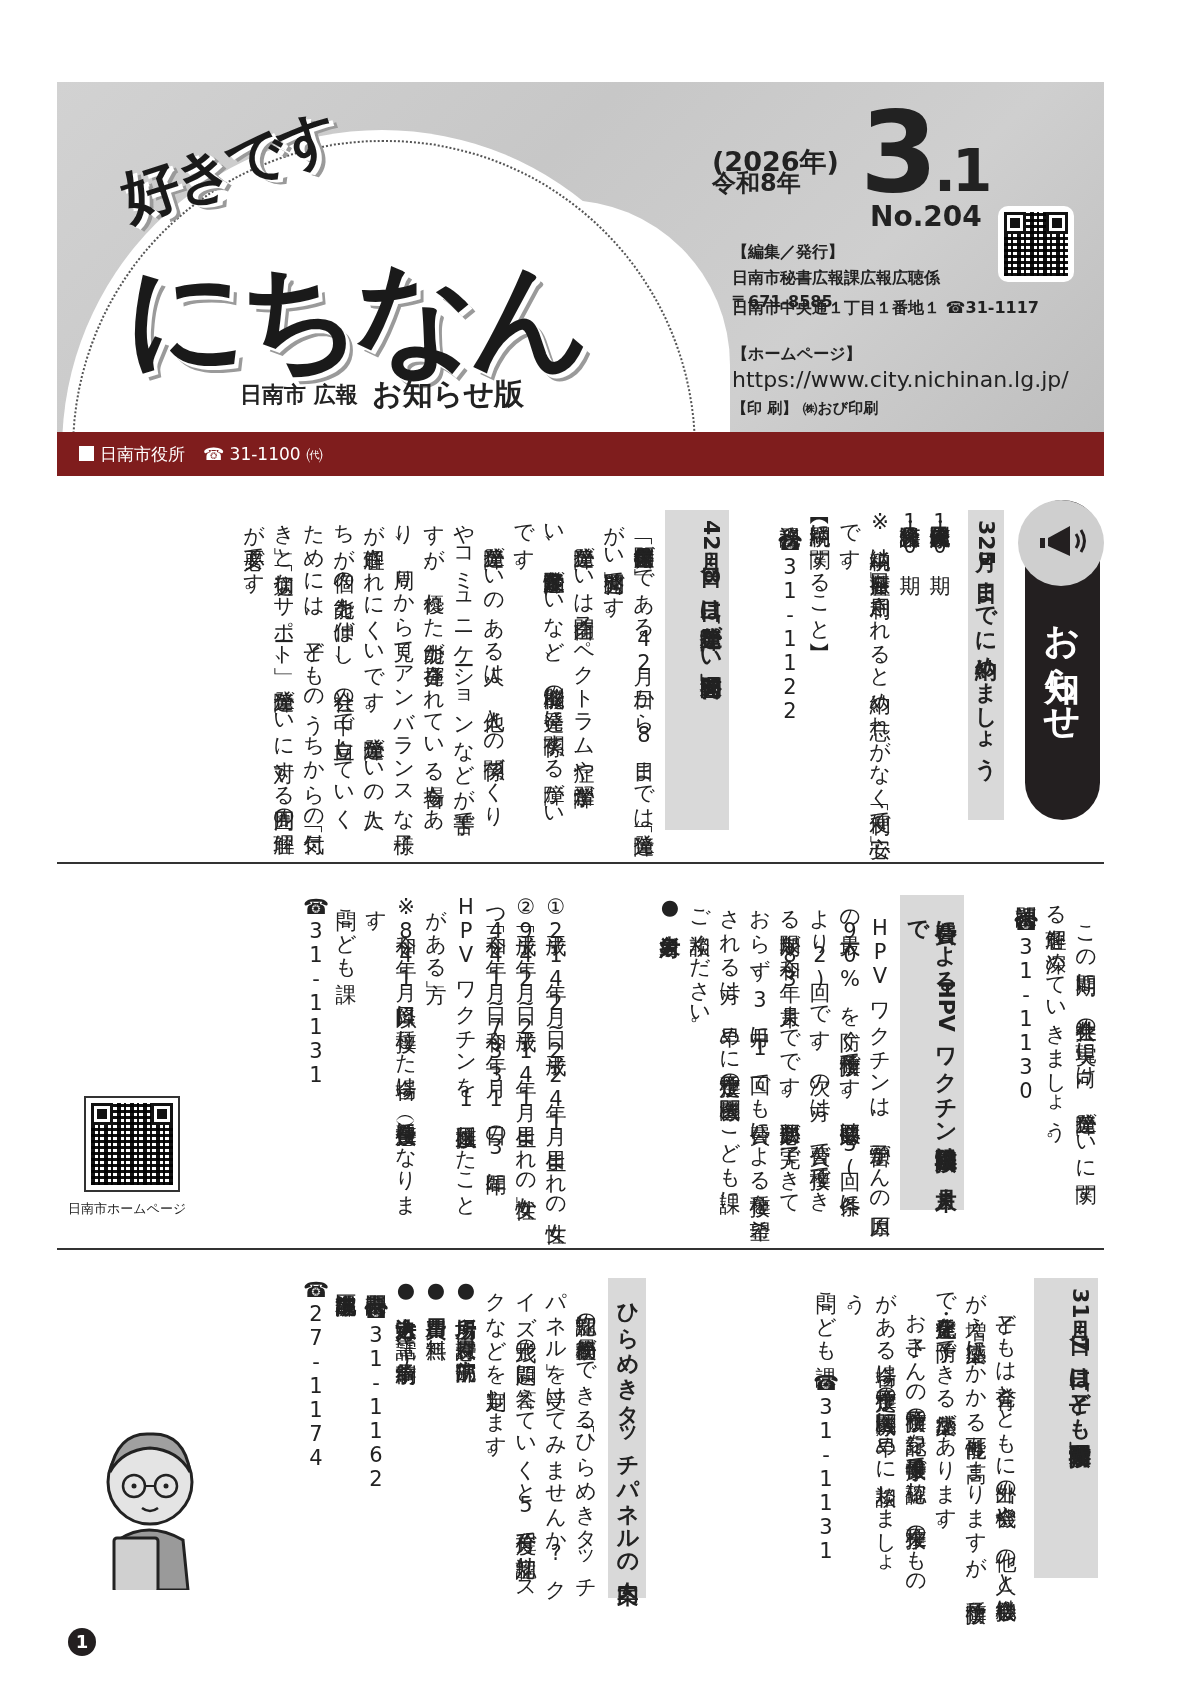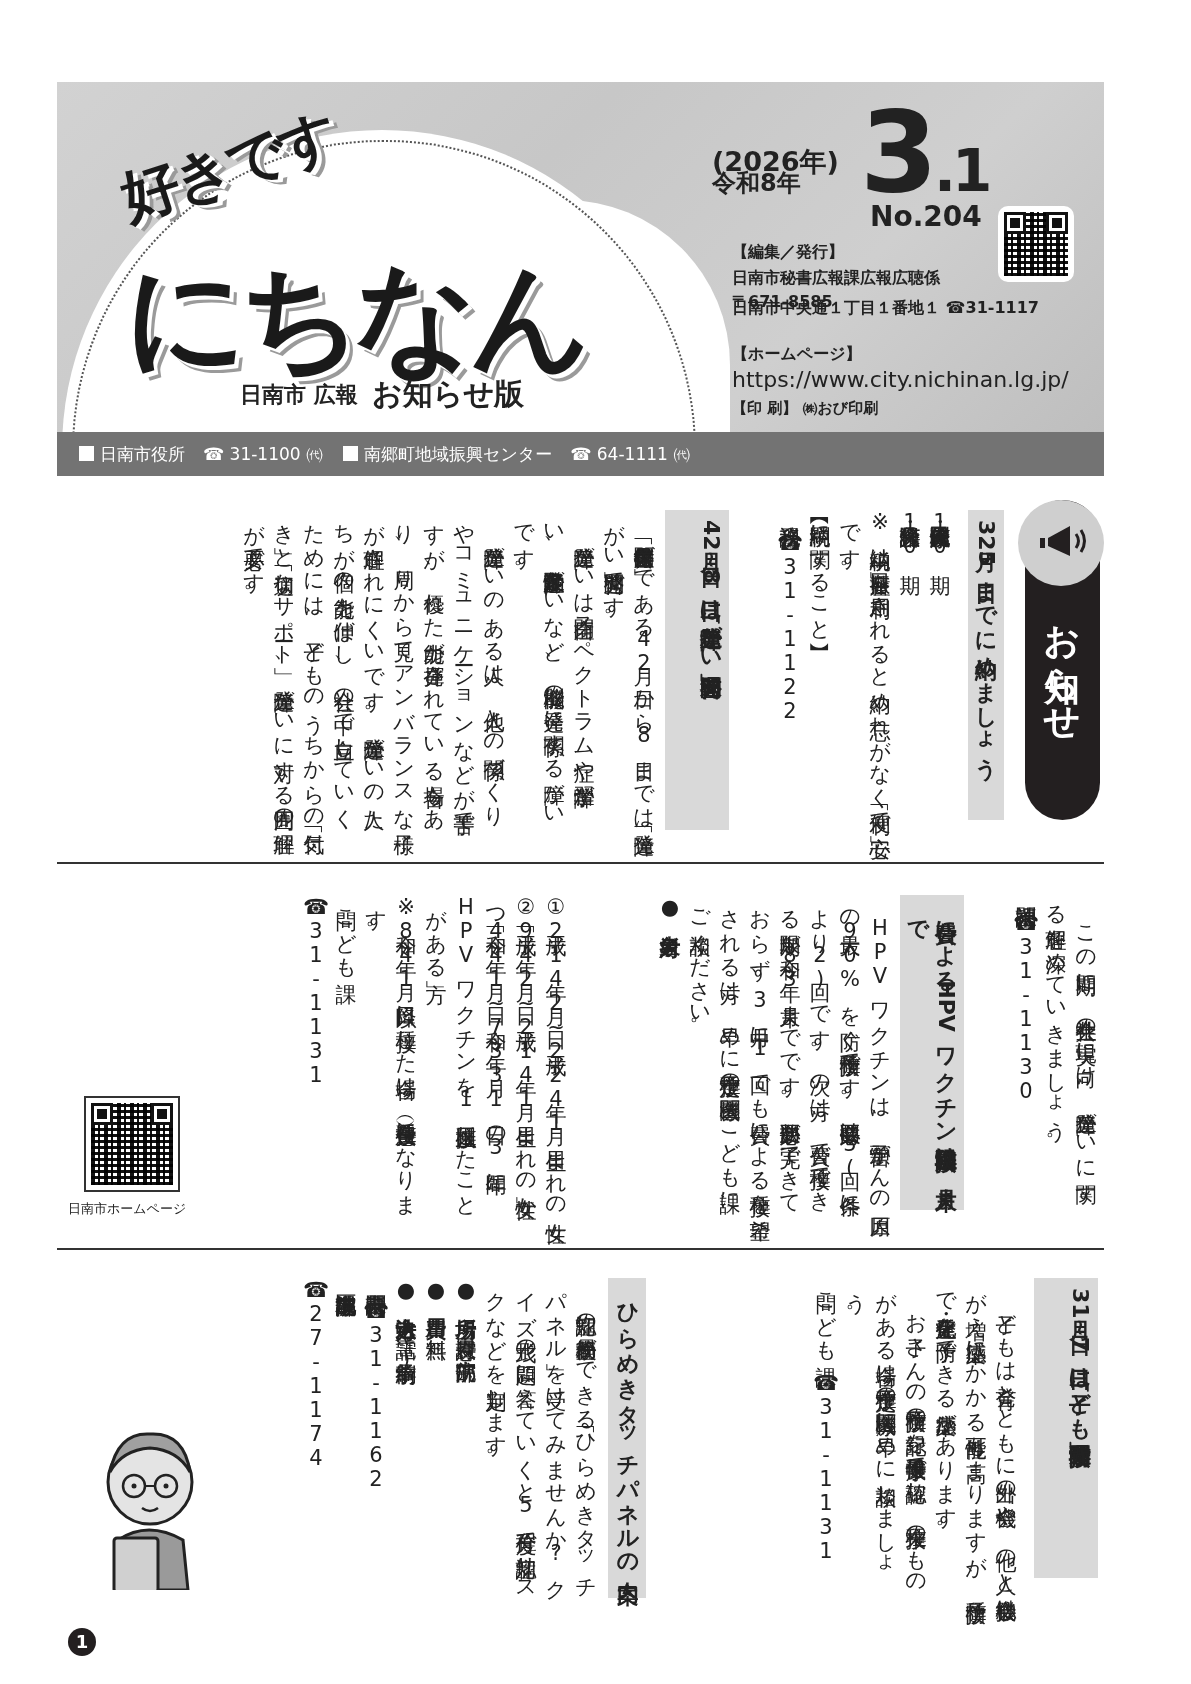--- a/index.html
+++ b/index.html
@@ -22,21 +22,21 @@
   #issue-no{left:870px;top:200px;font-size:28px;font-weight:bold;}
   #qr-top{left:998px;top:206px;width:76px;height:76px;background:#fff;border-radius:10px;padding:6px;box-sizing:border-box;}
   .qr{width:100%;height:100%;background:
     repeating-linear-gradient(90deg,#111 0 4px,#fff 4px 7px,#111 7px 9px,#fff 9px 13px),
     repeating-linear-gradient(0deg,#111 0 3px,#fff 3px 6px);background-blend-mode:multiply;position:relative;}
   .qr::before,.qr::after{content:"";position:absolute;width:16px;height:16px;border:3px solid #111;background:#fff;box-shadow:inset 0 0 0 3px #fff,inset 0 0 0 8px #111;}
   .qr::before{left:0;top:0;}
   .qr::after{right:0;top:0;}
   .info{font-size:16px;font-weight:bold;line-height:24px;left:732px;}
   
-  #contact-bar{left:57px;top:432px;width:1047px;height:44px;background:#737373;color:#fff;display:flex;align-items:center;font-size:17px;gap:6px;padding-left:22px;box-sizing:border-box;}
+  #contact-bar{left:57px;top:432px;width:1047px;height:44px;background:#7f1d1d;color:#fff;display:flex;align-items:center;font-size:17px;gap:6px;padding-left:22px;box-sizing:border-box;}
   #contact-bar .sq{display:inline-block;width:15px;height:15px;background:#fff;margin-right:6px;vertical-align:-1px;}
   #contact-bar .tel{margin:0 14px 0 18px;}
   
   .v{writing-mode:vertical-rl;text-orientation:upright;font-size:21px;line-height:30px;position:absolute;}
   .v .p{display:block;}
   .v .ind{text-indent:1em;}
   .vh{writing-mode:vertical-rl;position:absolute;background:#d9d9d9;font-weight:bold;font-size:22px;line-height:28px;padding:10px 4px;box-sizing:border-box;}
   .rule{position:absolute;left:57px;width:1047px;height:2px;background:#333;}
   #oshirase-badge{left:1025px;top:500px;width:75px;height:320px;background:#231f20;border-radius:38px 38px 38px 38px;}
   #oshirase-bubble{left:1018px;top:500px;width:86px;height:86px;border-radius:50%;background:#cfcfcf;}
@@ -69,21 +69,20 @@
 <div class="abs info" style="top:240px">【編集／発行】</div>
 <div class="abs info" style="top:266px">日南市秘書広報課広報広聴係</div>
 <div class="abs info" style="top:290px">〒671-8585</div>
 <div class="abs info" style="top:296px">日南市中央通１丁目１番地１ ☎31-1117</div>
 <div class="abs info" style="top:342px">【ホームページ】</div>
 <div class="abs info" style="top:368px;font-weight:normal;font-size:22px">https://www.city.nichinan.lg.jp/</div>
 <div class="abs info" style="top:396px;font-size:15px">【印 刷】 ㈱おび印刷</div>
 
 <div id="contact-bar" class="abs">
   <span><span class="sq"></span><span>日南市役所</span><span class="tel">☎ 31-1100 ㈹</span></span>
-  <span><span class="sq"></span><span>南郷町地域振興センター</span><span class="tel">☎ 64-1111 ㈹</span></span>
 </div>
 
 <div id="oshirase-badge" class="abs"></div>
 <div id="oshirase-bubble" class="abs">
   <svg width="86" height="86" viewBox="0 0 86 86">
       <polygon points="30,38 52,26 52,56 30,46" fill="#231f20"></polygon>
       <rect x="22" y="38" width="5" height="10" fill="#231f20"></rect>
       <path d="M58 34 Q63 41 58 48" stroke="#231f20" stroke-width="3" fill="none"></path>
       <path d="M63 30 Q70 41 63 52" stroke="#231f20" stroke-width="3" fill="none"></path>
     </svg>

